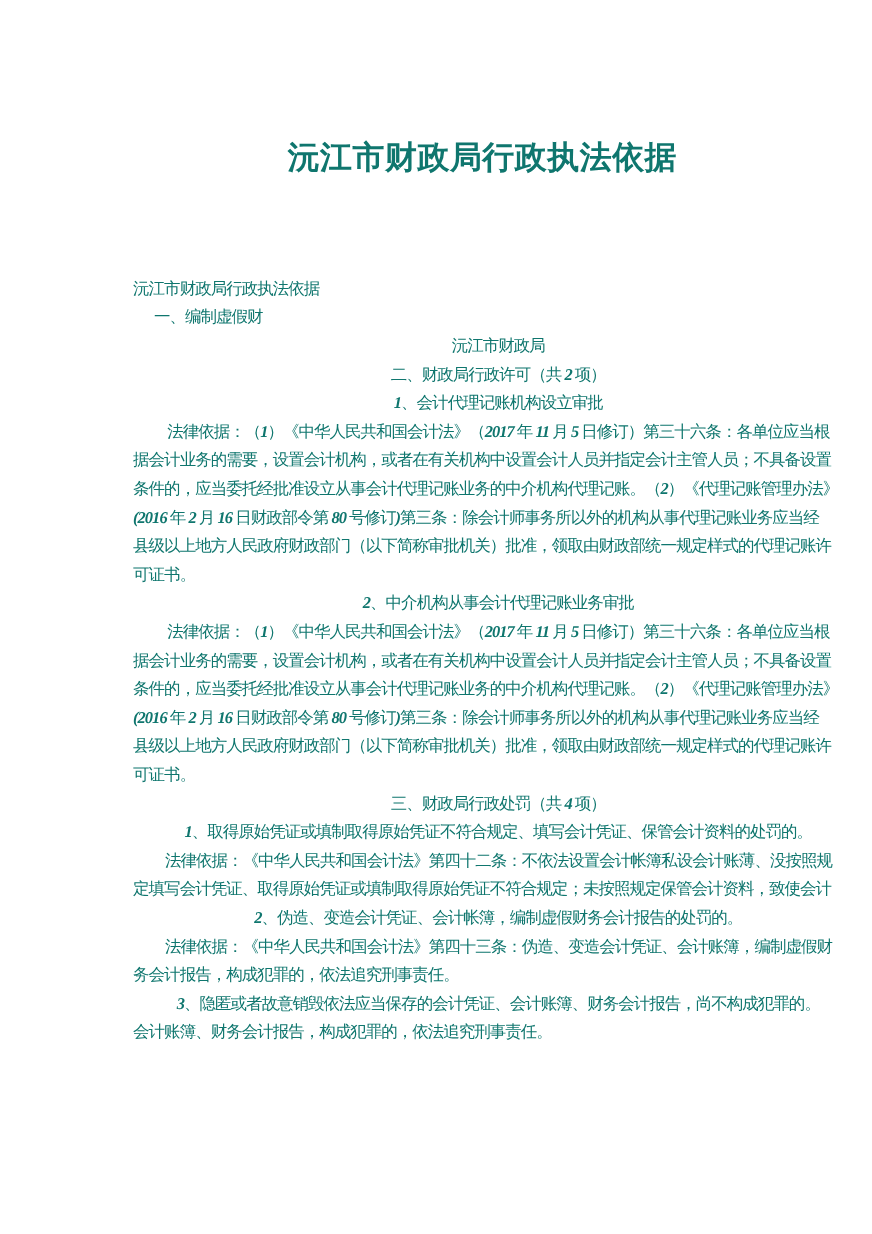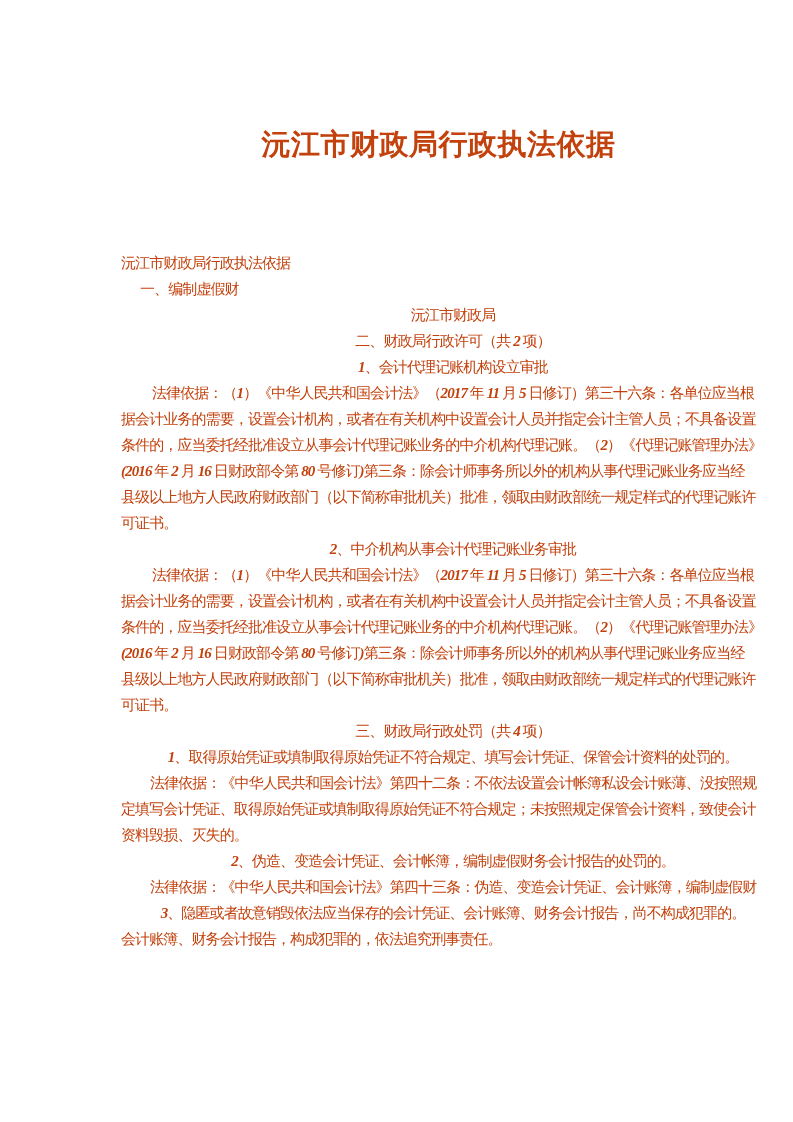--- a/index.html
+++ b/index.html
@@ -6,21 +6,21 @@
     margin: 0;
     padding: 0;
     background: #ffffff;
   }
   .page {
     position: relative;
     width: 793px;
     height: 1122px;
     background: #ffffff;
     overflow: hidden;
-    color: #c2410c;
+    color: #0f766e;
     font-family: "Liberation Serif", "DejaVu Serif", serif;
   }
   .doc-title {
     position: absolute;
     left: 121px;
     top: 124px;
     width: 635px;
     text-align: center;
     font-family: "Liberation Sans", "DejaVu Sans", sans-serif;
     font-weight: 700;
@@ -71,19 +71,19 @@
       <div class="line ind-normal"><span>法律依据：（</span><span class="em">1</span><span>）《中华人民共和国会计法》（</span><span class="em">2017</span><span> 年 </span><span class="em">11</span><span> 月 </span><span class="em">5</span><span> 日修订）第三十六条：各单位应当根</span></div>
       <div class="line ind-none"><span>据会计业务的需要，设置会计机构，或者在有关机构中设置会计人员并指定会计主管人员；不具备设置</span></div>
       <div class="line ind-none"><span>条件的，应当委托经批准设立从事会计代理记账业务的中介机构代理记账。（</span><span class="em">2</span><span>）《代理记账管理办法》</span></div>
       <div class="line ind-none"><span class="em">(2016</span><span> 年 </span><span class="em">2</span><span> 月 </span><span class="em">16</span><span> 日财政部令第 </span><span class="em">80</span><span> 号修订</span><span class="em">)</span><span>第三条：除会计师事务所以外的机构从事代理记账业务应当经</span></div>
       <div class="line ind-none"><span>县级以上地方人民政府财政部门（以下简称审批机关）批准，领取由财政部统一规定样式的代理记账许</span></div>
       <div class="line ind-none"><span>可证书。</span></div>
       <div class="line ind-normal"><span>三、财政局行政处罚（共 </span><span class="em">4</span><span> 项）</span></div>
       <div class="line ind-normal"><span class="em">1</span><span>、取得原始凭证或填制取得原始凭证不符合规定、填写会计凭证、保管会计资料的处罚的。</span></div>
       <div class="line ind-normal"><span>法律依据：《中华人民共和国会计法》第四十二条：不依法设置会计帐簿私设会计账薄、没按照规</span></div>
       <div class="line ind-none"><span>定填写会计凭证、取得原始凭证或填制取得原始凭证不符合规定；未按照规定保管会计资料，致使会计</span></div>
-      <div class="line ind-none"><span>资料毁损、灭失的。</span></div>
       <div class="line ind-normal"><span class="em">2</span><span>、伪造、变造会计凭证、会计帐簿，编制虚假财务会计报告的处罚的。</span></div>
       <div class="line ind-normal"><span>法律依据：《中华人民共和国会计法》第四十三条：伪造、变造会计凭证、会计账簿，编制虚假财</span></div>
+      <div class="line ind-none"><span>务会计报告，构成犯罪的，依法追究刑事责任。</span></div>
       <div class="line ind-normal"><span class="em">3</span><span>、隐匿或者故意销毁依法应当保存的会计凭证、会计账簿、财务会计报告，尚不构成犯罪的。</span></div>
       <div class="line ind-none"><span>会计账簿、财务会计报告，构成犯罪的，依法追究刑事责任。</span></div>
     </div>
 </div>
 
 </body></html>

